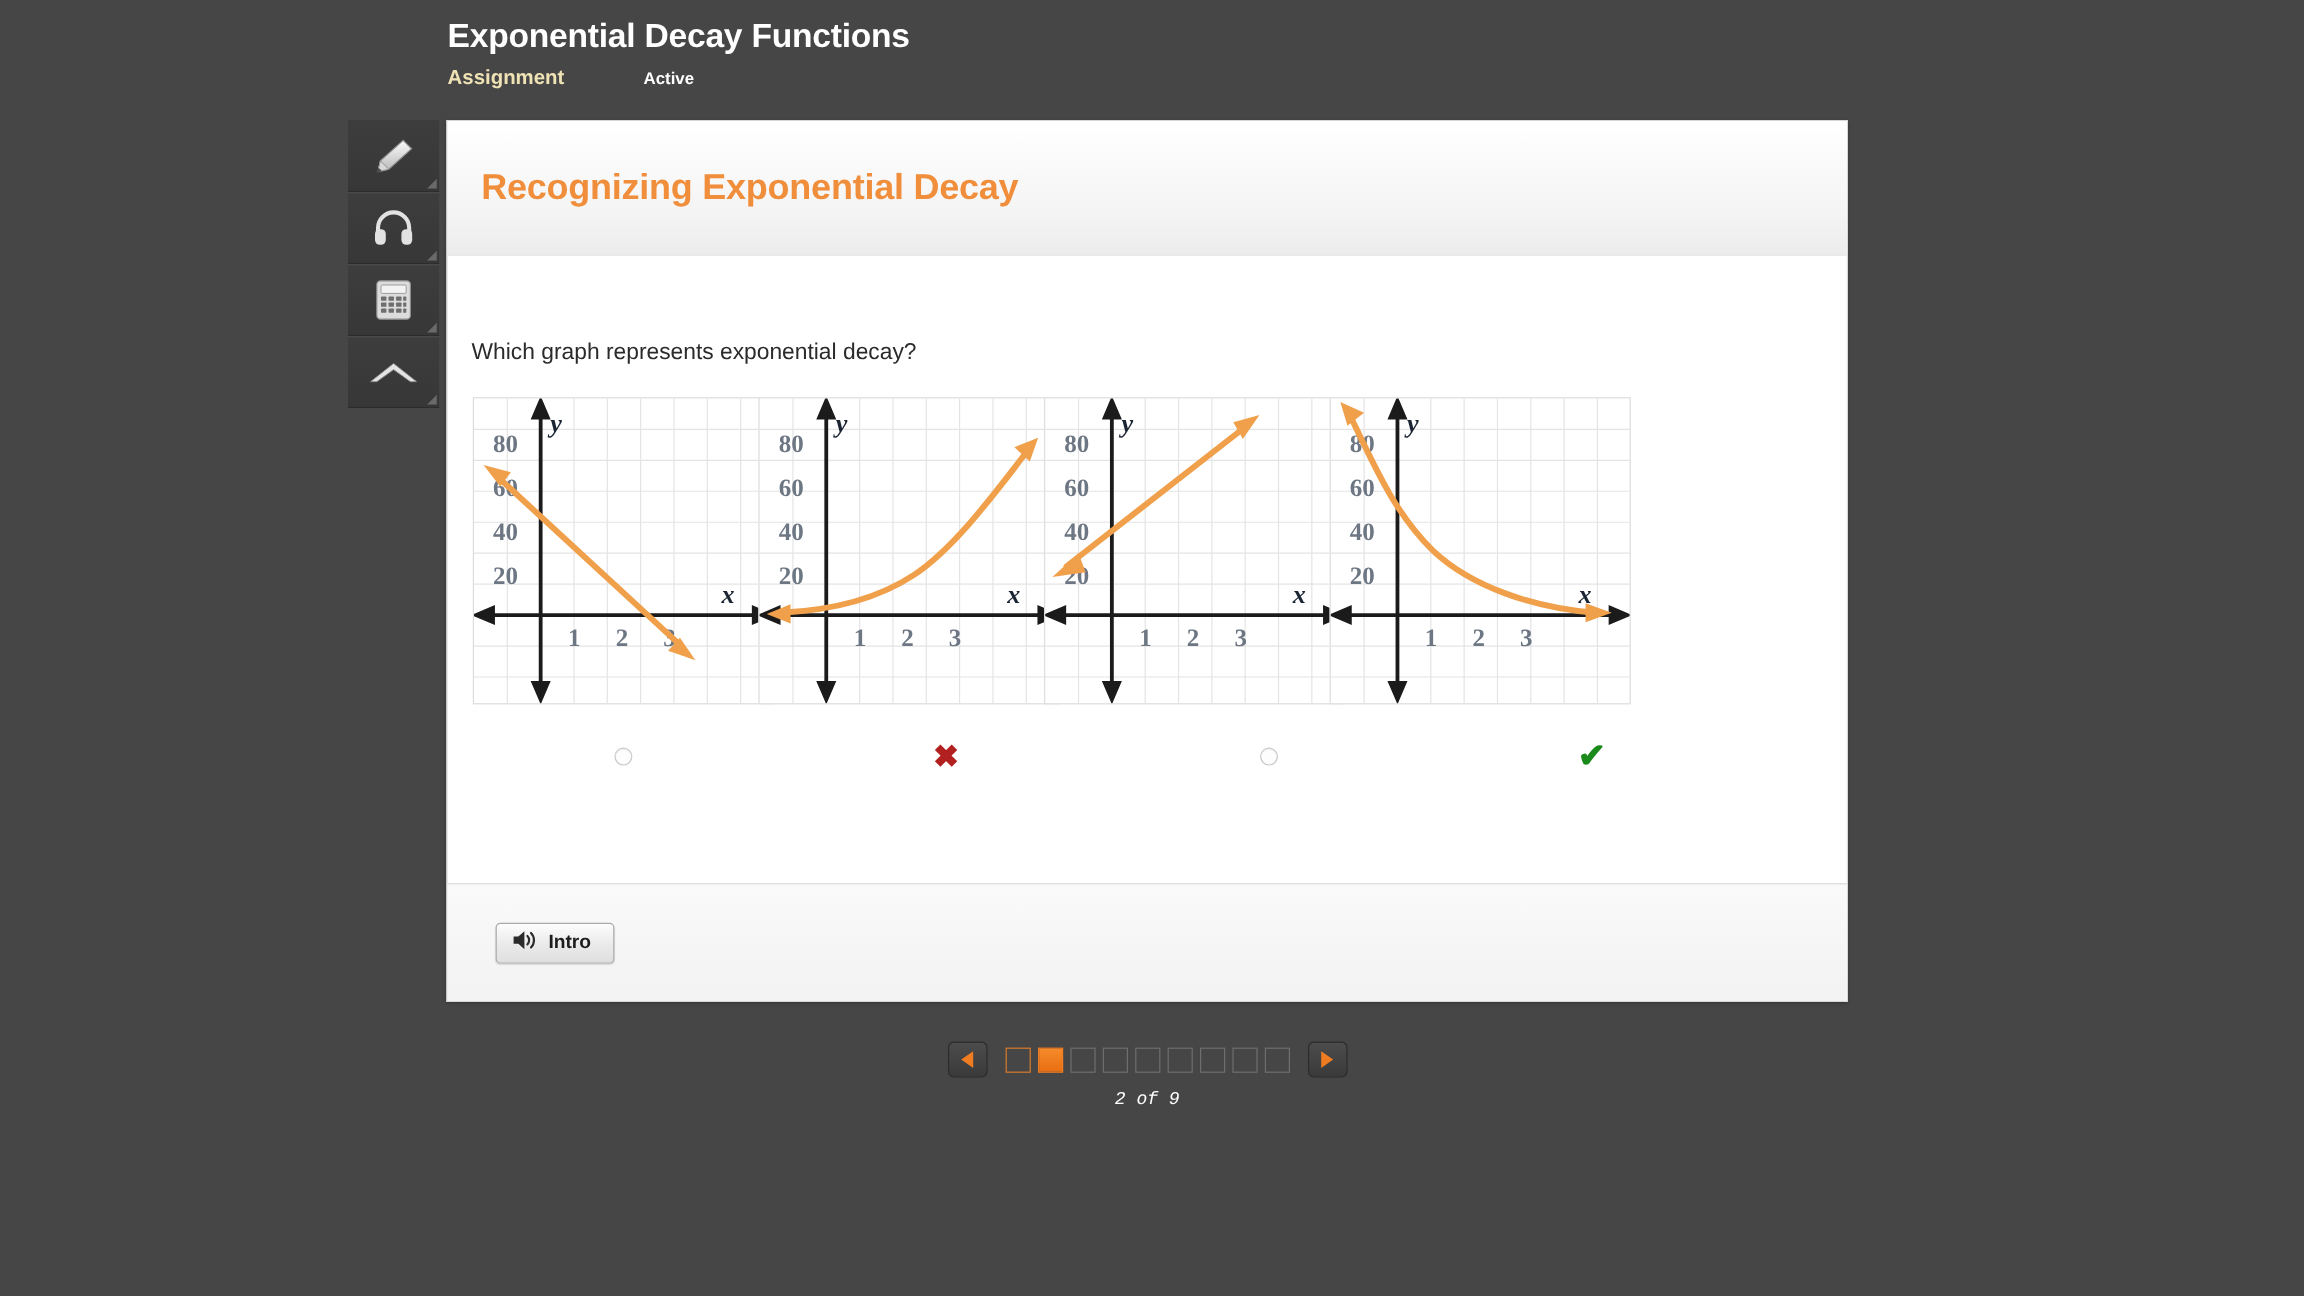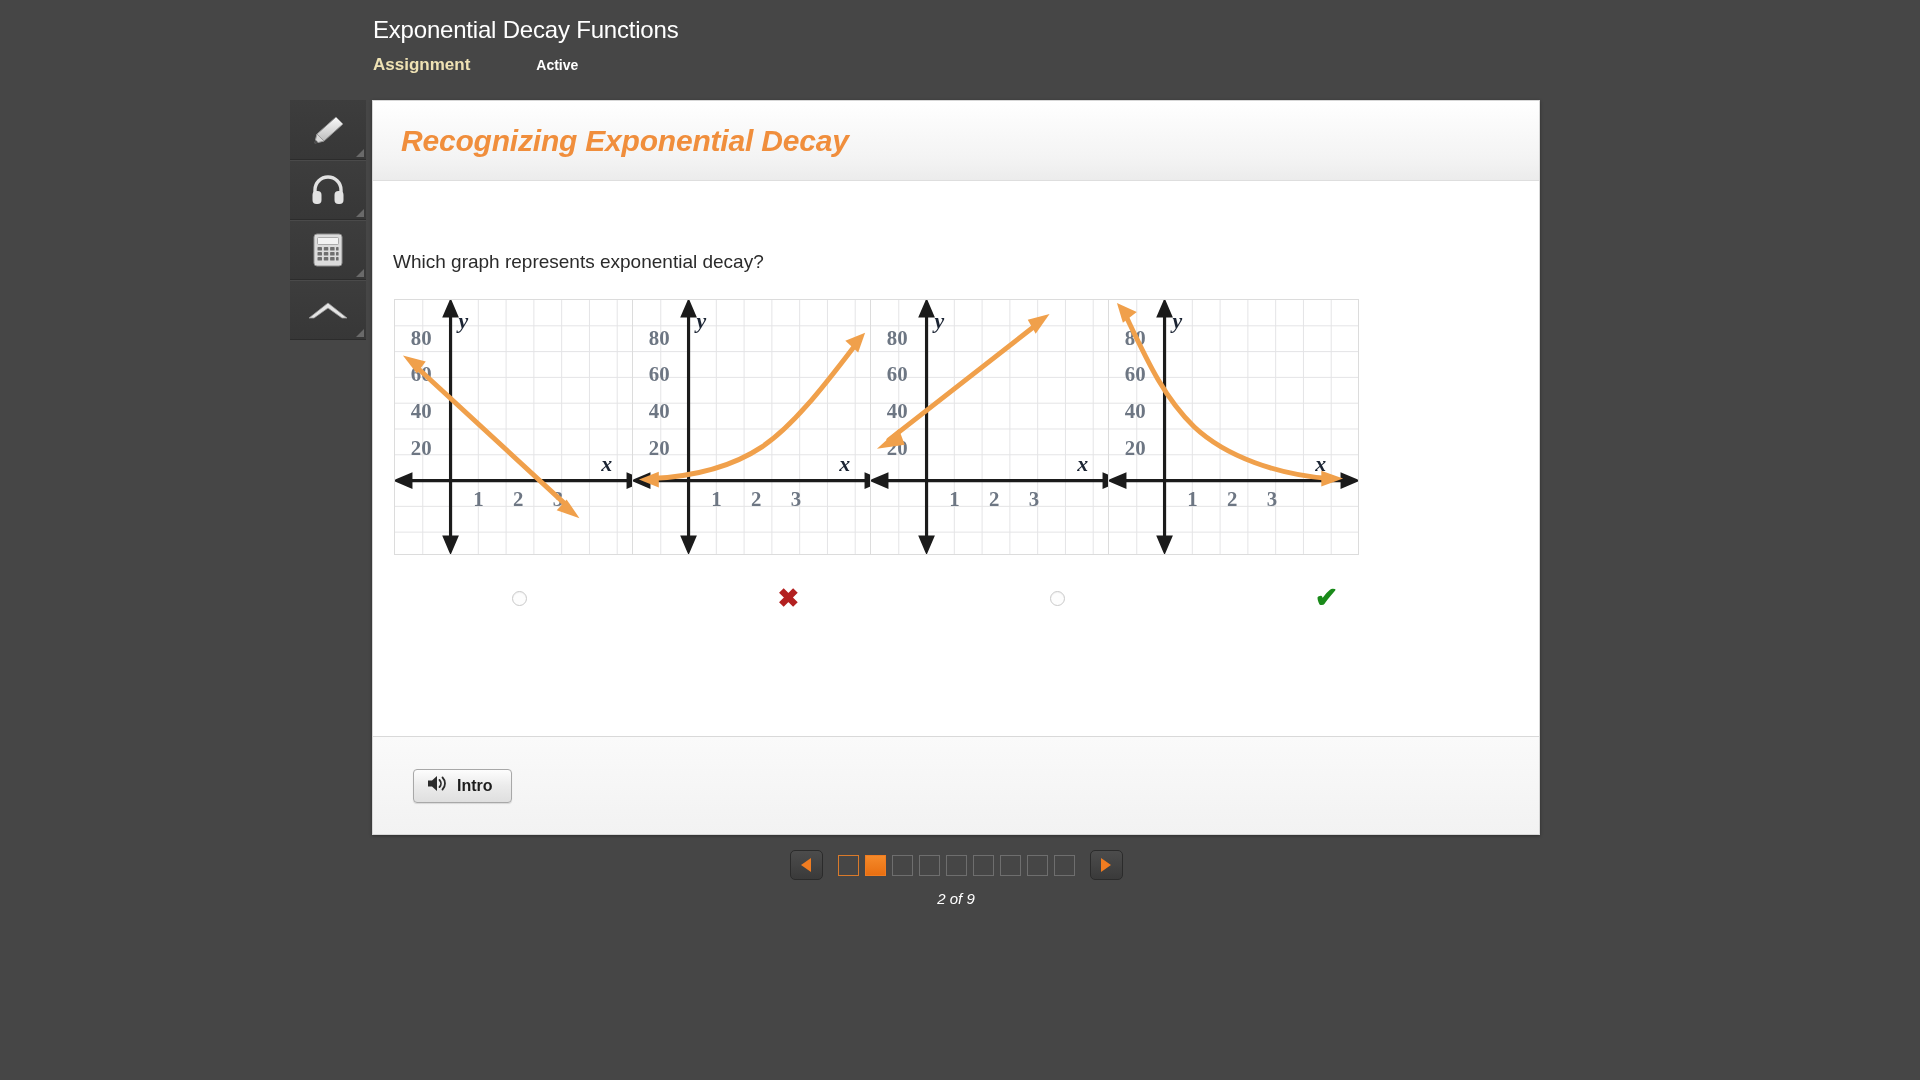--- a/index.html
+++ b/index.html
@@ -7,21 +7,21 @@
     width: 1920px; height: 1080px;
     background: #464646;
     font-family: "Liberation Sans", sans-serif;
     overflow: hidden;
   }
   #stage { position: relative; width: 1920px; height: 1080px; }
 
   
   .hdr { position: absolute; left: 373px; top: 10px; width: 1000px; }
   .hdr-title {
-    font-size: 24px; font-weight: normal; color: #ffffff;
+    font-size: 28px; font-weight: bold; color: #ffffff;
     letter-spacing: -0.2px; line-height: 40px;
   }
   .hdr-tabs { display: flex; align-items: baseline; gap: 44px; margin-top: 4px; }
   .hdr-tab-assignment {
     font-size: 17px; font-weight: bold; color: #efe2b4; line-height: 22px;
   }
   .hdr-tab-active {
     font-size: 14px; font-weight: bold; color: #ffffff; line-height: 22px; margin-left: 22px;
   }
 
@@ -47,24 +47,24 @@
   
   .card {
     position: absolute; left: 372px; top: 100px;
     width: 1168px; height: 735px;
     background: #ffffff;
     border: 1px solid #d7d7d7;
     box-shadow: 0 1px 3px rgba(0,0,0,.35);
     display: flex; flex-direction: column;
   }
   .card-head {
-    height: 80px; flex: none;
+    height: 112px; flex: none;
     background: linear-gradient(180deg, #ffffff 0%, #f4f4f4 70%, #ececec 100%);
     border-bottom: 1px solid #dedede;
-    display: flex; align-items: center; padding-left: 28px; font-style: italic;
+    display: flex; align-items: center; padding-left: 28px;
   }
   .card-head h2 {
     font-size: 30px; font-weight: bold; color: #f08e3c;
     letter-spacing: -0.2px;
   }
   .card-body { flex: 1; padding: 26px 20px 0 20px; position: relative; }
   .prompt { font-size: 19px; color: #2b2b2b; margin-left: 0px; margin-top: 44px; }
 
   
   .graphs {
@@ -107,22 +107,22 @@
     border: 1px solid #a8a8a8; border-radius: 4px;
     background: linear-gradient(180deg, #fdfdfd 0%, #ebebeb 50%, #dfdfdf 100%);
     box-shadow: 0 1px 1px rgba(0,0,0,.12);
     font-size: 16px; font-weight: bold; color: #1d1d1d;
     cursor: pointer;
     text-align: right;
   }
 
   
   .pager {
-    position: absolute; left: 372px; top: 850px; width: 1168px;
-    display: flex; flex-direction: column; align-items: center; gap: 10px;
+    position: absolute; left: 372px; top: 868px; width: 1168px;
+    display: flex; flex-direction: column; align-items: center; gap: 10px; font-family: Liberation Mono, monospace;
   }
   .pager-row { display: flex; align-items: center; gap: 7px; }
   .nav-btn {
     width: 33px; height: 30px; border-radius: 5px;
     background: linear-gradient(180deg, #4c4c4c 0%, #3a3a3a 100%);
     border: 1px solid #2b2b2b;
     display: flex; align-items: center; justify-content: center;
     cursor: pointer;
   }
   .nav-btn .tri-l {

